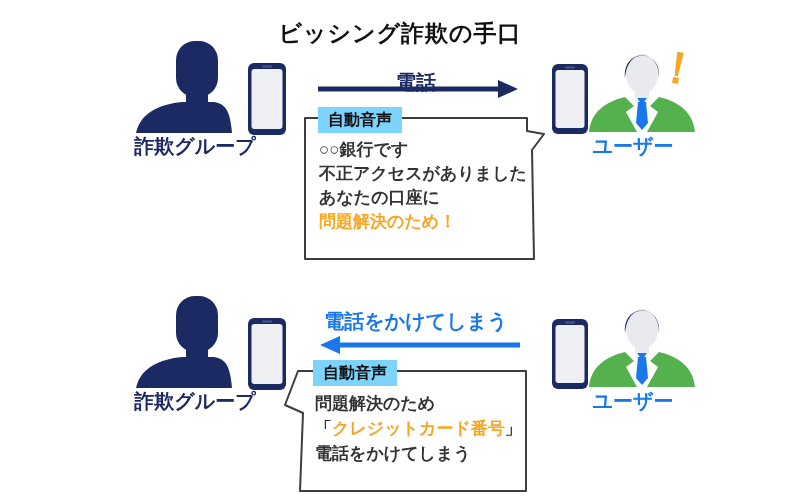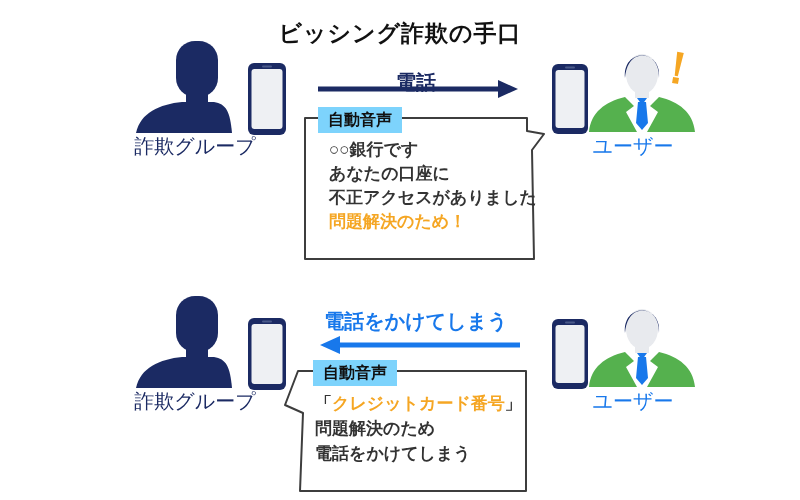--- a/index.html
+++ b/index.html
@@ -5,21 +5,21 @@
   html,body{margin:0;padding:0;}
   body{
     width:800px;height:500px;position:relative;background:#ffffff;overflow:hidden;
     font-family:"Liberation Sans","DejaVu Sans",sans-serif;
   }
   .abs{position:absolute;}
   .title{
     left:0;top:18px;width:800px;text-align:center;
     font-size:23px;font-weight:700;color:#111111;letter-spacing:1px;
   }
-  .fig-label{font-size:20px;font-weight:400;text-align:center;white-space:nowrap;}
+  .fig-label{font-size:20px;font-weight:700;text-align:center;white-space:nowrap;}
   .navy-text{color:#1b2a63;}
   .blue-text{color:#1878eb;}
   .arrow-label{font-size:20px;font-weight:700;text-align:center;white-space:nowrap;}
   .bubble-tag{
     background:#7dd3fc;color:#111111;font-size:16px;font-weight:700;
     padding:3px 10px;line-height:20px;white-space:nowrap;
   }
   .bubble-text{font-size:17px;font-weight:600;color:#333333;white-space:nowrap;}
   .bubble-text .line{display:block;}
   .orange-text{color:#f5a623;}
@@ -71,24 +71,24 @@
     <polygon points="90,58 98,58 100,79 94,86 88,79" fill="#1878eb"></polygon>
   </svg>
 </div>
 <div class="abs excl" style="left:656px;top:46px;">！</div>
 <div class="abs fig-label blue-text" style="left:553px;top:133px;width:160px;">ユーザー</div>
 
 <svg class="abs" style="left:280px;top:110px;" width="280" height="160" viewBox="0 0 280 160">
   <polygon points="25,8 247,8 247,21 264,24 252,40 254,149 25,149" fill="#ffffff" stroke="#3d3d3d" stroke-width="2" stroke-linejoin="round"></polygon>
 </svg>
 <div class="abs bubble-tag" style="left:318px;top:107px;">自動音声</div>
-<div class="abs bubble-text" style="left:329px;top:138px;line-height:24px;">
+<div class="abs bubble-text" style="left:319px;top:138px;line-height:24px;">
   <span class="line">○○銀行です</span>
+  <span class="line">不正アクセスがありました</span>
   <span class="line">あなたの口座に</span>
-  <span class="line">不正アクセスがありました</span>
   <span class="line orange-text">問題解決のため！</span>
 </div>
 
 <div class="abs" style="left:130px;top:292px;">
   <svg width="160" height="100" viewBox="0 0 160 100">
     <rect x="46" y="4" width="42" height="56" rx="19" fill="#1b2a63"></rect>
     <rect x="56" y="44" width="22" height="28" fill="#1b2a63"></rect>
     <path d="M6,96 C10,76 30,67 52,65 L84,65 C96,67 100,74 102,96 Z" fill="#1b2a63"></path>
     <g>
       <rect x="118" y="26" width="38" height="72" rx="6" fill="#1b2a63"></rect>
@@ -122,16 +122,16 @@
     <polygon points="90,58 98,58 100,79 94,86 88,79" fill="#1878eb"></polygon>
   </svg>
 </div>
 <div class="abs fig-label blue-text" style="left:553px;top:388px;width:160px;">ユーザー</div>
 
 <svg class="abs" style="left:275px;top:360px;" width="270" height="140" viewBox="0 0 270 140">
   <polygon points="23,11 251,11 251,131 25,131 28,53 10,45" fill="#ffffff" stroke="#3d3d3d" stroke-width="2" stroke-linejoin="round"></polygon>
 </svg>
 <div class="abs bubble-tag" style="left:313px;top:360px;">自動音声</div>
 <div class="abs bubble-text" style="left:315px;top:391px;line-height:25px;">
+  <span class="line">問題解決のため</span>
   <span class="line"><span>「</span><span class="orange-text">クレジットカード番号</span><span>」</span></span>
-  <span class="line">問題解決のため</span>
   <span class="line">電話をかけてしまう</span>
 </div>
 
 </body></html>

